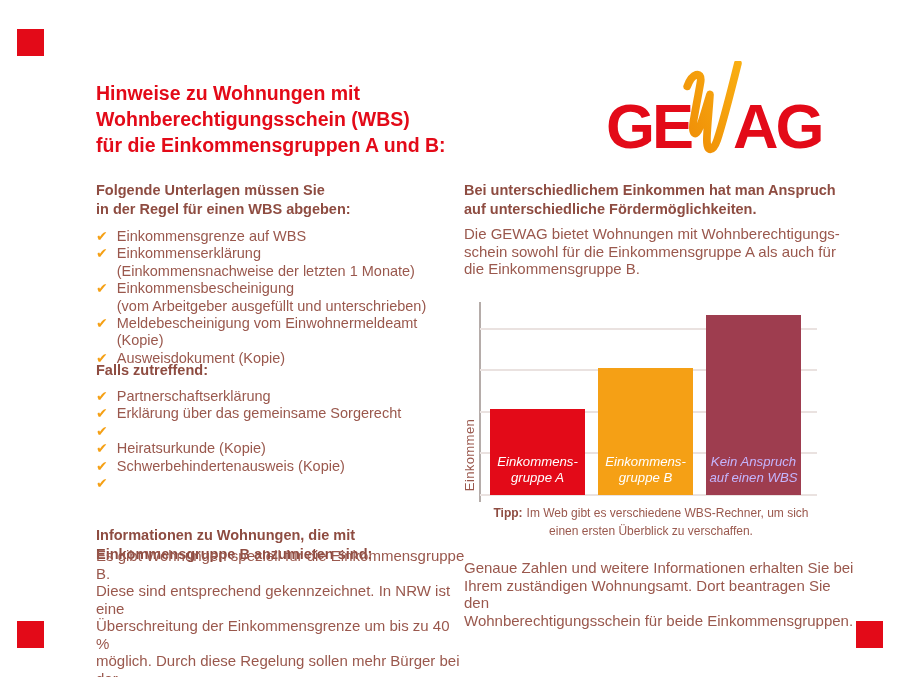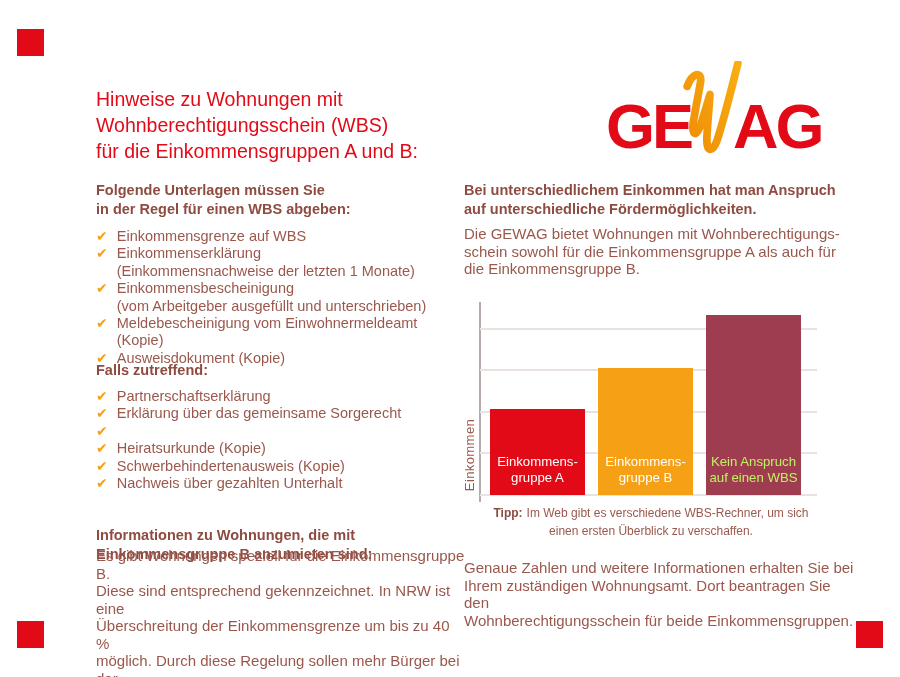--- a/index.html
+++ b/index.html
@@ -14,36 +14,36 @@
   html,body{margin:0;padding:0;background:#fff;}
   #page{
     position:relative;width:900px;height:677px;background:#ffffff;
     font-family:"Liberation Sans",sans-serif;color:var(--body-brown);
     overflow:hidden;
   }
   .abs{position:absolute;}
   .pre{white-space:pre-line;}
   .corner-mark{position:absolute;width:27px;height:27px;background:var(--red);}
   
-  .title{left:96px;top:86px;font-size:19.5px;line-height:26px;font-weight:normal;color:var(--red);}
+  .title{left:96px;top:80px;font-size:19.5px;line-height:26px;font-weight:bold;color:var(--red);}
   
   .logo{left:606px;top:58px;height:100px;display:flex;align-items:flex-end;}
   .logo .ltxt{font-size:63px;font-weight:800;letter-spacing:-3px;line-height:1;color:var(--red);}
   .logo svg{display:block;margin:0 -9px 1px -11px;}
   
   .sec-head{font-size:14.5px;line-height:19px;font-weight:bold;color:var(--head-brown);}
   .body-text{font-size:15px;line-height:17.5px;color:var(--body-brown);}
   
   .check-list{display:block;}
   .li{display:flex;gap:9px;line-height:17.4px;font-size:14.5px;color:var(--body-brown);}
   .check{color:var(--orange);font-family:"DejaVu Sans",sans-serif;font-size:14px;line-height:17.4px;font-weight:bold;}
   
   .chart{left:460px;top:302px;width:370px;height:203px;}
   .y-axis{position:absolute;left:19px;top:0;width:2px;height:200px;background:var(--axis);}
-  .plot{position:absolute;left:20px;top:1px;width:337px;height:192px;}
+  .plot{position:absolute;left:20px;top:1px;width:337px;height:192px;font-style:italic;}
   .gridline{position:absolute;left:0;width:100%;height:2px;background:var(--grid);}
   .bar{position:absolute;bottom:0;width:95px;}
   .bar-label{position:absolute;bottom:9px;left:0;right:0;text-align:center;
     color:#fff;font-size:13.2px;line-height:16px;white-space:pre-line;}
   .ylabel-anchor{position:absolute;left:9px;top:153px;width:0;height:0;}
   .ylabel{position:absolute;transform:translate(-50%,-50%) rotate(-90deg);
     font-size:13.2px;letter-spacing:.3px;color:var(--body-brown);white-space:nowrap;}
   
   .tip{left:460px;top:505px;width:382px;text-align:center;font-size:12px;line-height:17.5px;color:var(--body-brown);}
   .tip b{color:var(--head-brown);margin-right:4px;}
@@ -118,21 +118,20 @@
       <div class="li">
         <span class="check">✔</span>
         <span class="pre">Heiratsurkunde (Kopie)</span>
       </div>
       <div class="li">
         <span class="check">✔</span>
         <span class="pre">Schwerbehindertenausweis (Kopie)</span>
       </div>
       <div class="li">
         <span class="check">✔</span>
-        <span class="pre">Nachweis über gezahlten Unterhalt</span>
       </div>
     </div>
 
   <div class="abs sec-head pre" style="left:96px;top:510px;margin-top:16px;">Informationen zu Wohnungen, die mit
 Einkommensgruppe B anzumieten sind:</div>
   <div class="abs body-text pre" style="left:96px;top:547px;width:370px;">Es gibt Wohnungen speziell für die Einkommensgruppe B.
 Diese sind entsprechend gekennzeichnet. In NRW ist eine
 Überschreitung der Einkommensgrenze um bis zu 40 %
 möglich. Durch diese Regelung sollen mehr Bürger bei der
 Finanzierung der Miete unterstützt werden.</div>
@@ -156,21 +155,21 @@
         <div class="gridline" style="background: rgb(234, 226, 224); bottom: 165.234px;"></div>
         <div class="bar" style="left: 10px; height: 86px; background: rgb(227, 10, 24);">
           <div class="bar-label" style="color: rgb(255, 255, 255);">Einkommens-
 gruppe A</div>
         </div>
         <div class="bar" style="left: 118px; height: 127px; background: rgb(245, 160, 21);">
           <div class="bar-label" style="color: rgb(255, 255, 255);">Einkommens-
 gruppe B</div>
         </div>
         <div class="bar" style="left: 226px; height: 180px; background: rgb(158, 61, 79);">
-          <div class="bar-label" style="color: #bef264;">Kein Anspruch
+          <div class="bar-label" style="color: #c4b5fd;">Kein Anspruch
 auf einen WBS</div>
         </div>
       </div>
   </div>
 
   <div class="abs tip">
     <b>Tipp:</b><span class="pre">Im Web gibt es verschiedene WBS-Rechner, um sich
 einen ersten Überblick zu verschaffen.</span>
   </div>
 

